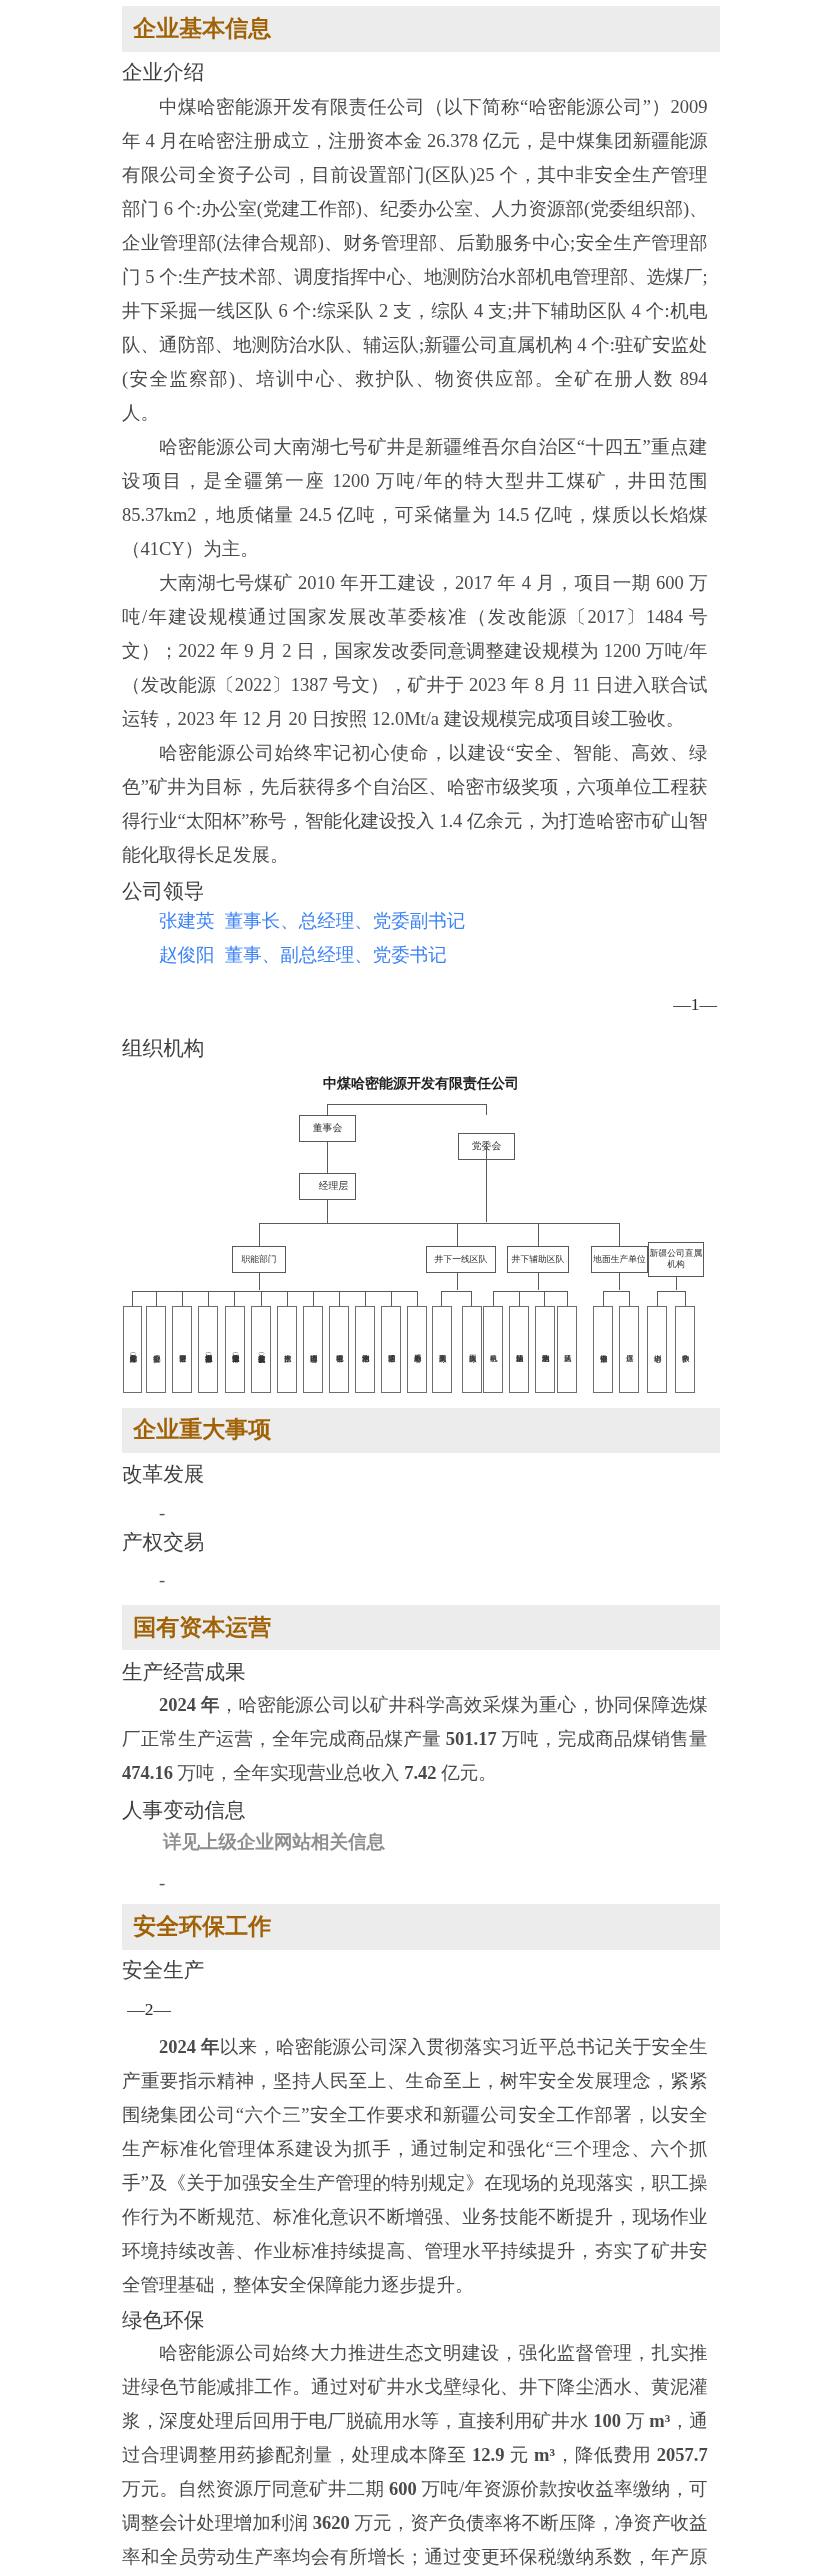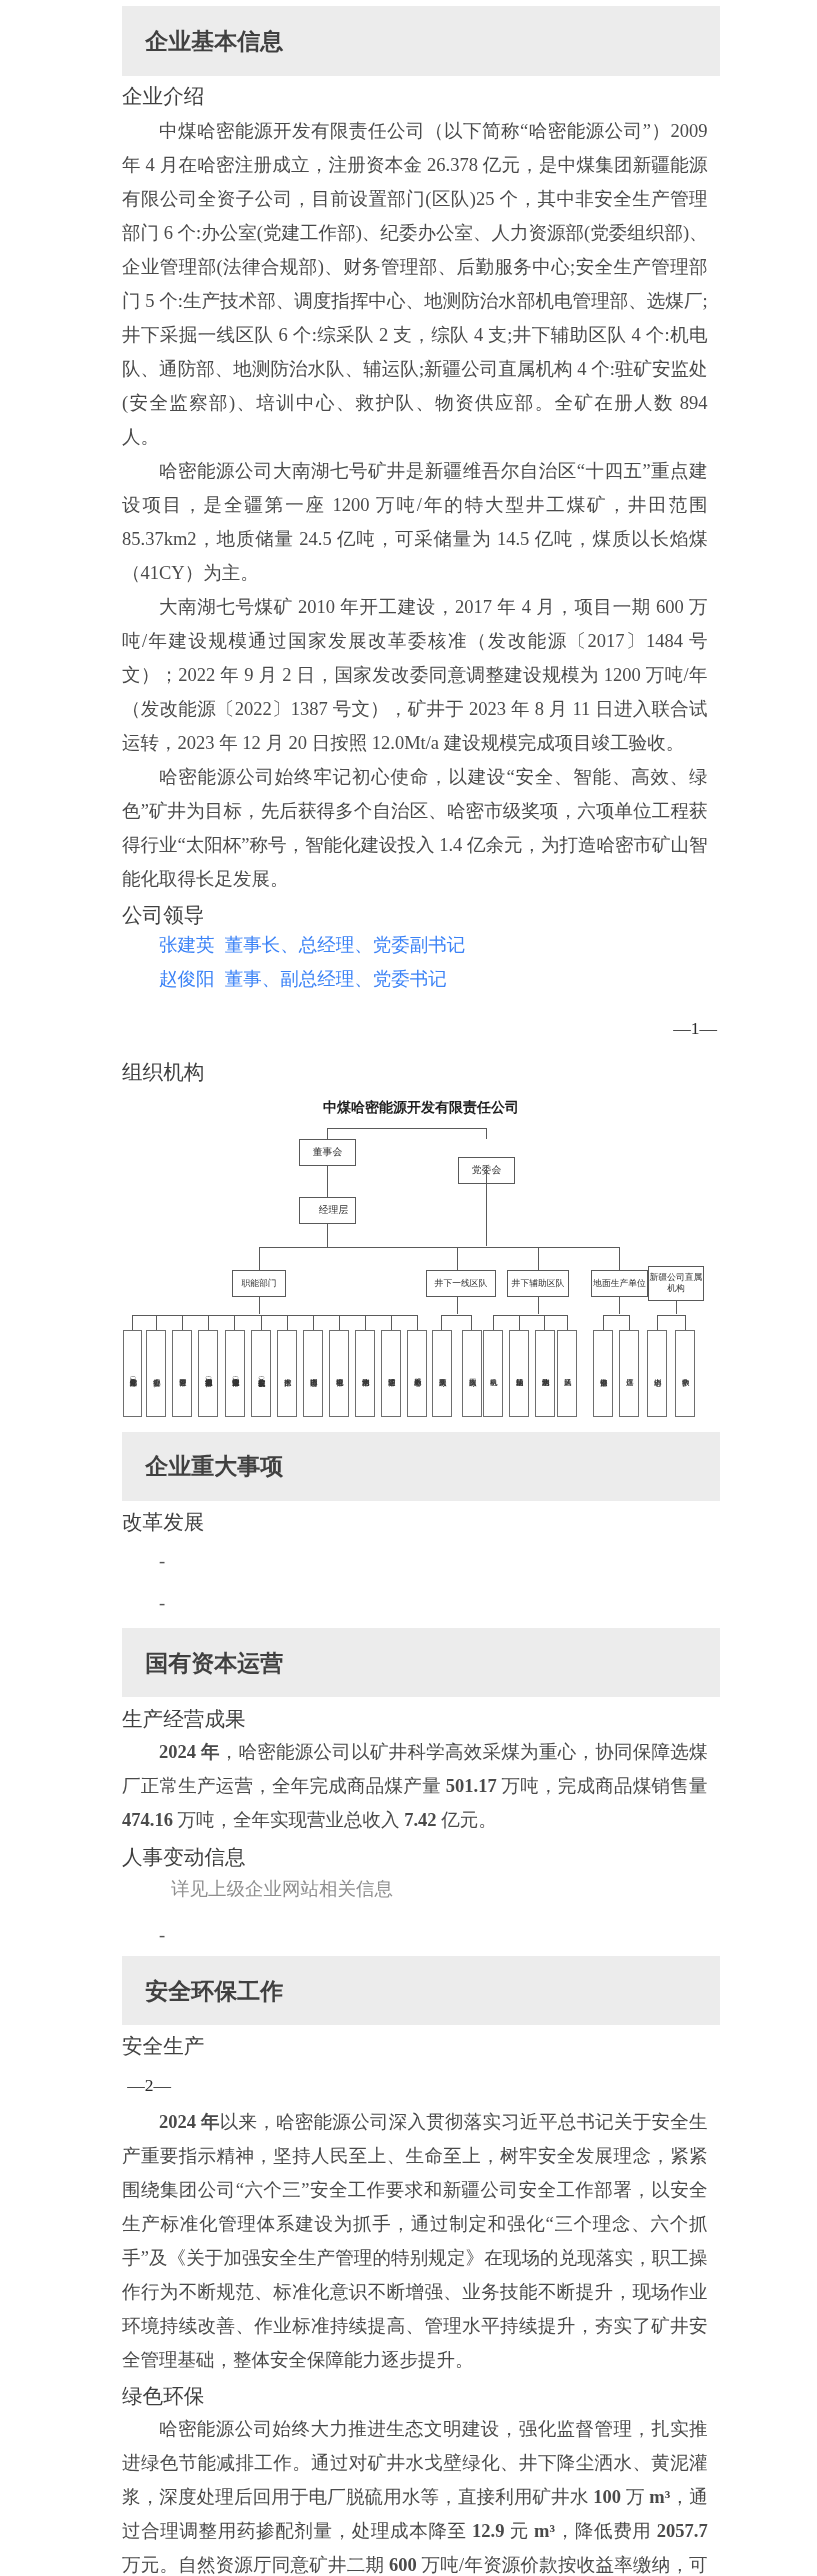--- a/index.html
+++ b/index.html
@@ -1,30 +1,30 @@
 <!DOCTYPE html>
 <html style="font-size:8.2px"><head>
 <meta charset="utf-8">
 <style>
   html,body{margin:0;padding:0;background:#ffffff;}
   .page{position:relative;width:818px;height:2674px;background:#fff;overflow:hidden;
         font-family:"Liberation Serif","DejaVu Serif",serif;}
   .content{margin-left:122px;width:598px;}
   
   .band{background:#ececec;padding:6.7px 8.2px;box-sizing:border-box;}
-  .band h2{margin:15px;font-size:23px;line-height:26px;font-weight:bold;color:#404040;
-           font-family:Liberation Sans, sans-serif;}
+  .band h2{margin:3px;font-size:23px;line-height:26px;font-weight:bold;color:#a16207;
+           font-family:Liberation Serif, serif;}
   
   .subhead{margin:0;font-size:20.6px;line-height:25px;font-weight:400;color:#3f3f3f;}
   
   .para{margin:0;font-size:18.5px;line-height:34px;color:#4a4a4a;text-align:justify;
         text-indent:2em;padding-right:12.4px;}
   .para b{font-weight:bold;}
   .dash{margin:0;font-size:18.5px;line-height:34px;color:#555;text-indent:2em;}
-  .note{margin:12px;font-size:18.5px;line-height:34px;color:#8f8f8f;text-indent:2em;}
+  .note{margin:4px;font-size:18.5px;line-height:34px;color:#8f8f8f;text-indent:2em;font-weight:bold;}
   .leader-line{margin:0;font-size:18.5px;line-height:34px;color:#3b82f6;text-indent:2em;}
   .leader-line .roles{margin-left:0.55em;}
   .pagenum{font-size:17.5px;line-height:23px;color:#2b2b2b;}
   .pagenum.right{text-align:right;padding-right:3.1px;}
   .pagenum.left{text-align:left;padding-left:5.2px;}.mt4{margin-top:2.1px;}.mt6{margin-top:3.1px;}.mt8{margin-top:4.1px;}
   .mt10{margin-top:5.2px;}.mt12{margin-top:6.2px;}.mt14{margin-top:7.2px;}.mt16{margin-top:8.2px;}
   .mt18{margin-top:9.3px;}.mt30{margin-top:15.5px;}.mt40{margin-top:20.6px;}
   
   .org-chart{position:relative;width:598px;height:332px;overflow:hidden;
      background-image:linear-gradient(to right,#ebebeb 0.5px,transparent 0.5px),
@@ -138,20 +138,21 @@
         <div class="ob child" style="left: 525px; top: 238px; width: 19.6px; height: 87px;">培训中心</div>
         <div class="cl" style="left: 563px; top: 223px; width: 0.5px; height: 15.5px;"></div>
         <div class="ob child" style="left: 553px; top: 238px; width: 19.6px; height: 87px;">救护中队</div>
       </div>
 
     <div class="band mt16">
       <h2>企业重大事项</h2>
     </div>
     <h3 class="subhead mt18">改革发展</h3>
     <div class="dash mt16">-</div>
+    <h3 class="subhead">产权交易</h3>
     <div class="dash mt16">-</div>
 
     <div class="band mt16">
       <h2>国有资本运营</h2>
     </div>
     <h3 class="subhead mt18">生产经营成果</h3>
     <p class="para mt6"><b>2024 年</b>，哈密能源公司以矿井科学高效采煤为重心，协同保障选煤厂正常生产运营，全年完成商品煤产量 <b>501.17</b> 万吨，完成商品煤销售量 <b>474.16</b> 万吨，全年实现营业总收入 <b>7.42</b> 亿元。</p>
 
     <h3 class="subhead mt16">人事变动信息</h3>
     <div class="note mt4">详见上级企业网站相关信息</div>

